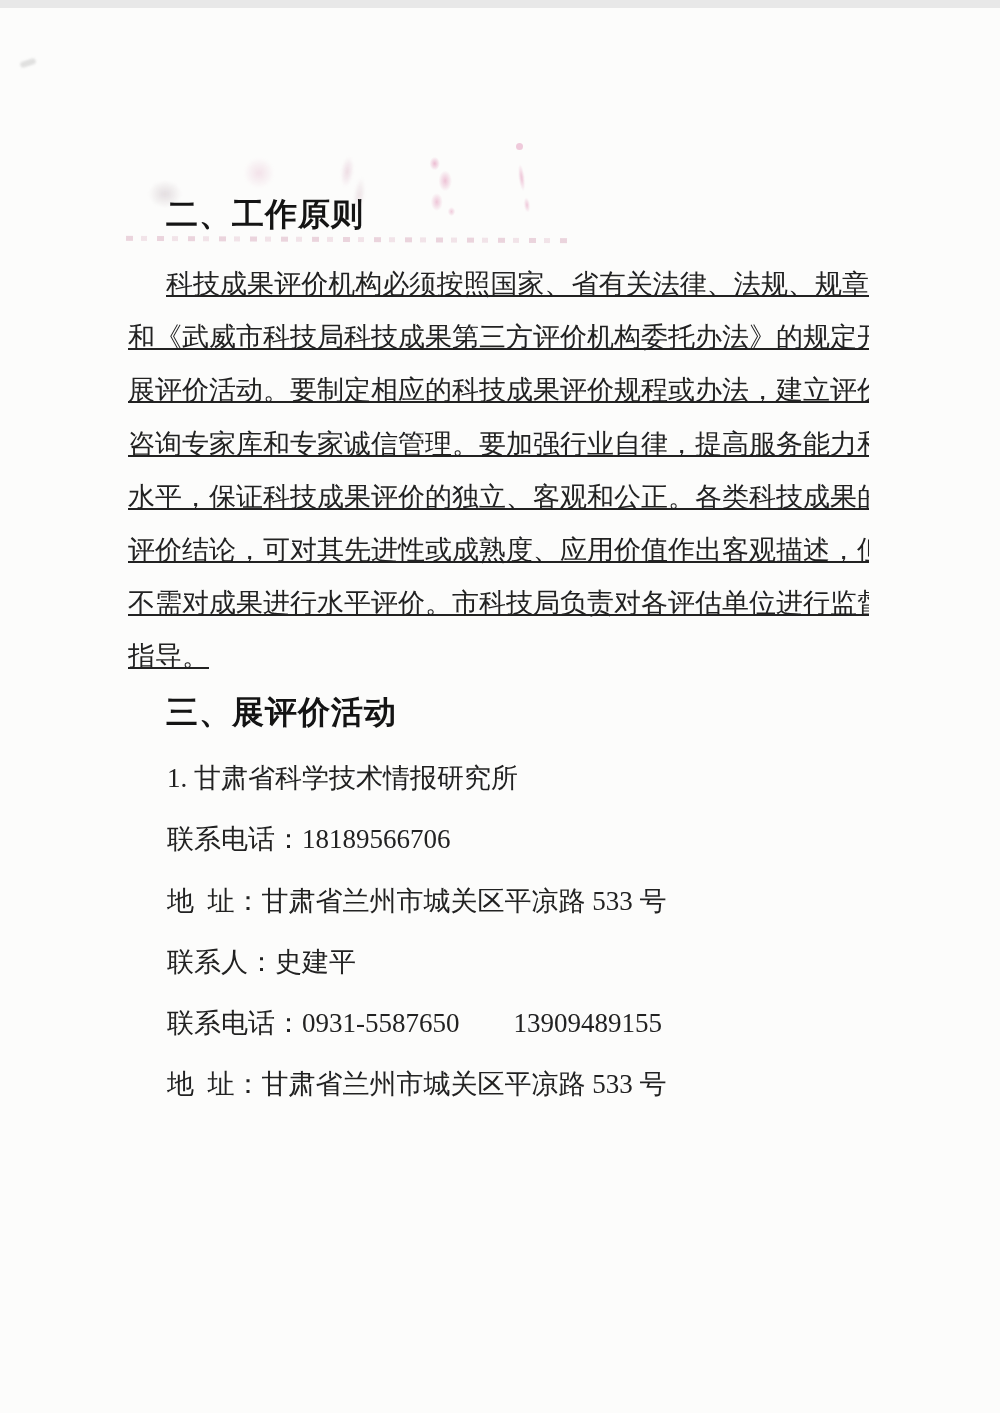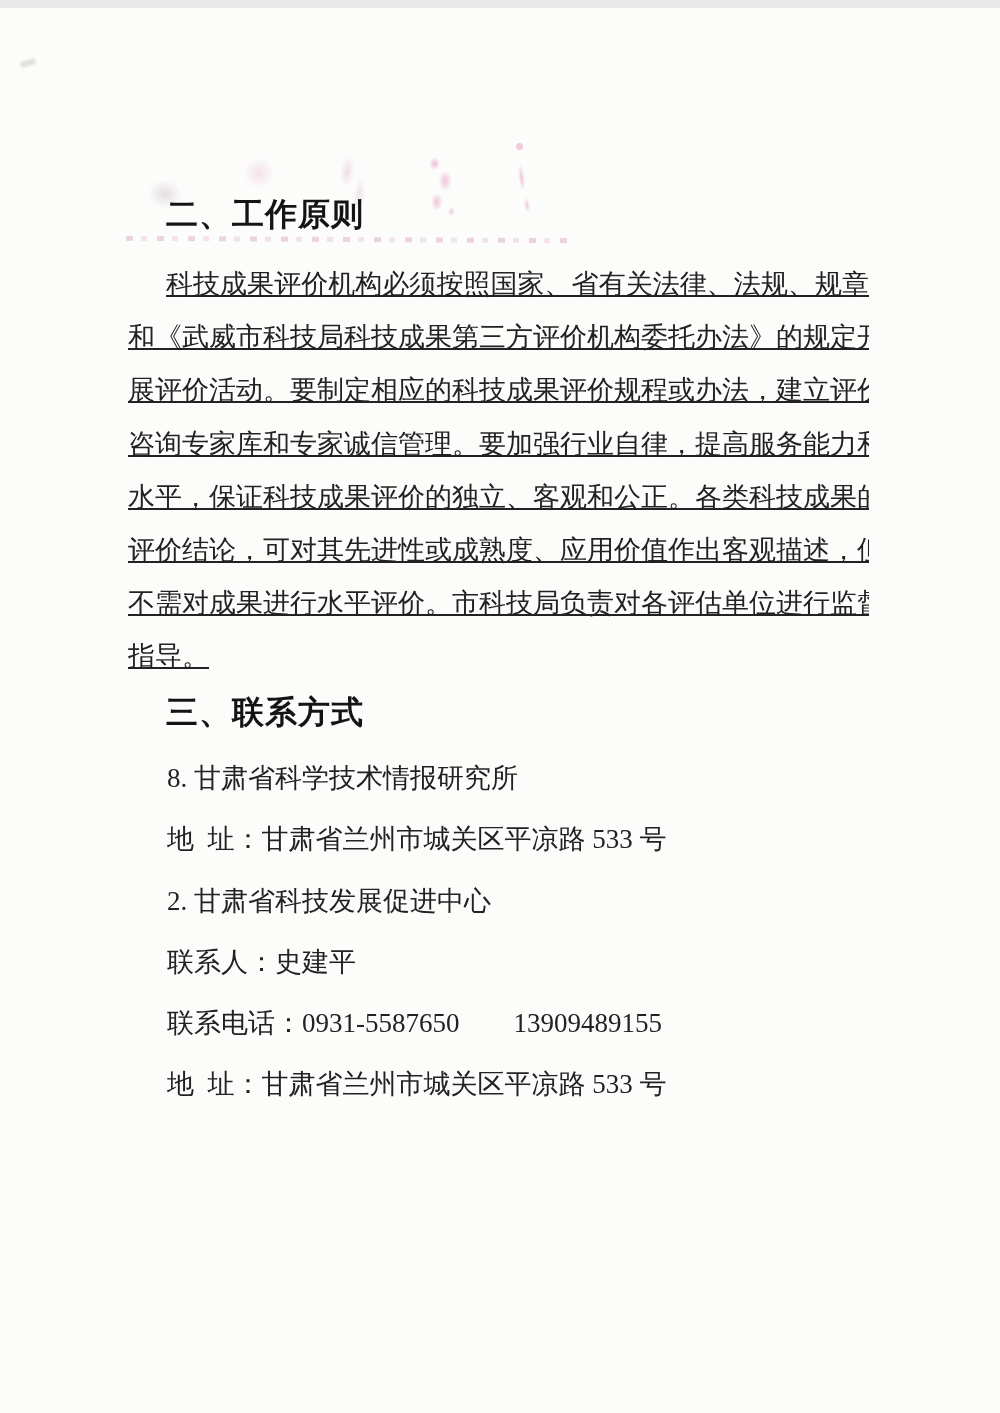--- a/index.html
+++ b/index.html
@@ -143,24 +143,24 @@
     <div class="pline first">科技成果评价机构必须按照国家、省有关法律、法规、规章</div>
     <div class="pline">和《武威市科技局科技成果第三方评价机构委托办法》的规定开</div>
     <div class="pline">展评价活动。要制定相应的科技成果评价规程或办法，建立评价</div>
     <div class="pline">咨询专家库和专家诚信管理。要加强行业自律，提高服务能力和</div>
     <div class="pline">水平，保证科技成果评价的独立、客观和公正。各类科技成果的</div>
     <div class="pline">评价结论，可对其先进性或成熟度、应用价值作出客观描述，但</div>
     <div class="pline">不需对成果进行水平评价。市科技局负责对各评估单位进行监督</div>
     <div class="pline last">指导。</div>
   </div>
 
-  <div class="heading heading-contact">三、联系方式</div>
+  <div class="heading heading-contact">三、展评价活动</div>
 
   <div class="contacts">
-    <div class="cline">8. 甘肃省科学技术情报研究所</div>
+    <div class="cline">1. 甘肃省科学技术情报研究所</div>
+    <div class="cline">联系电话：18189566706</div>
     <div class="cline">地  址：甘肃省兰州市城关区平凉路 533 号</div>
-    <div class="cline">2. 甘肃省科技发展促进中心</div>
     <div class="cline">联系人：史建平</div>
     <div class="cline">联系电话：0931-5587650　　13909489155</div>
     <div class="cline">地  址：甘肃省兰州市城关区平凉路 533 号</div>
   </div>
 
 </div>
 
 </body></html>

